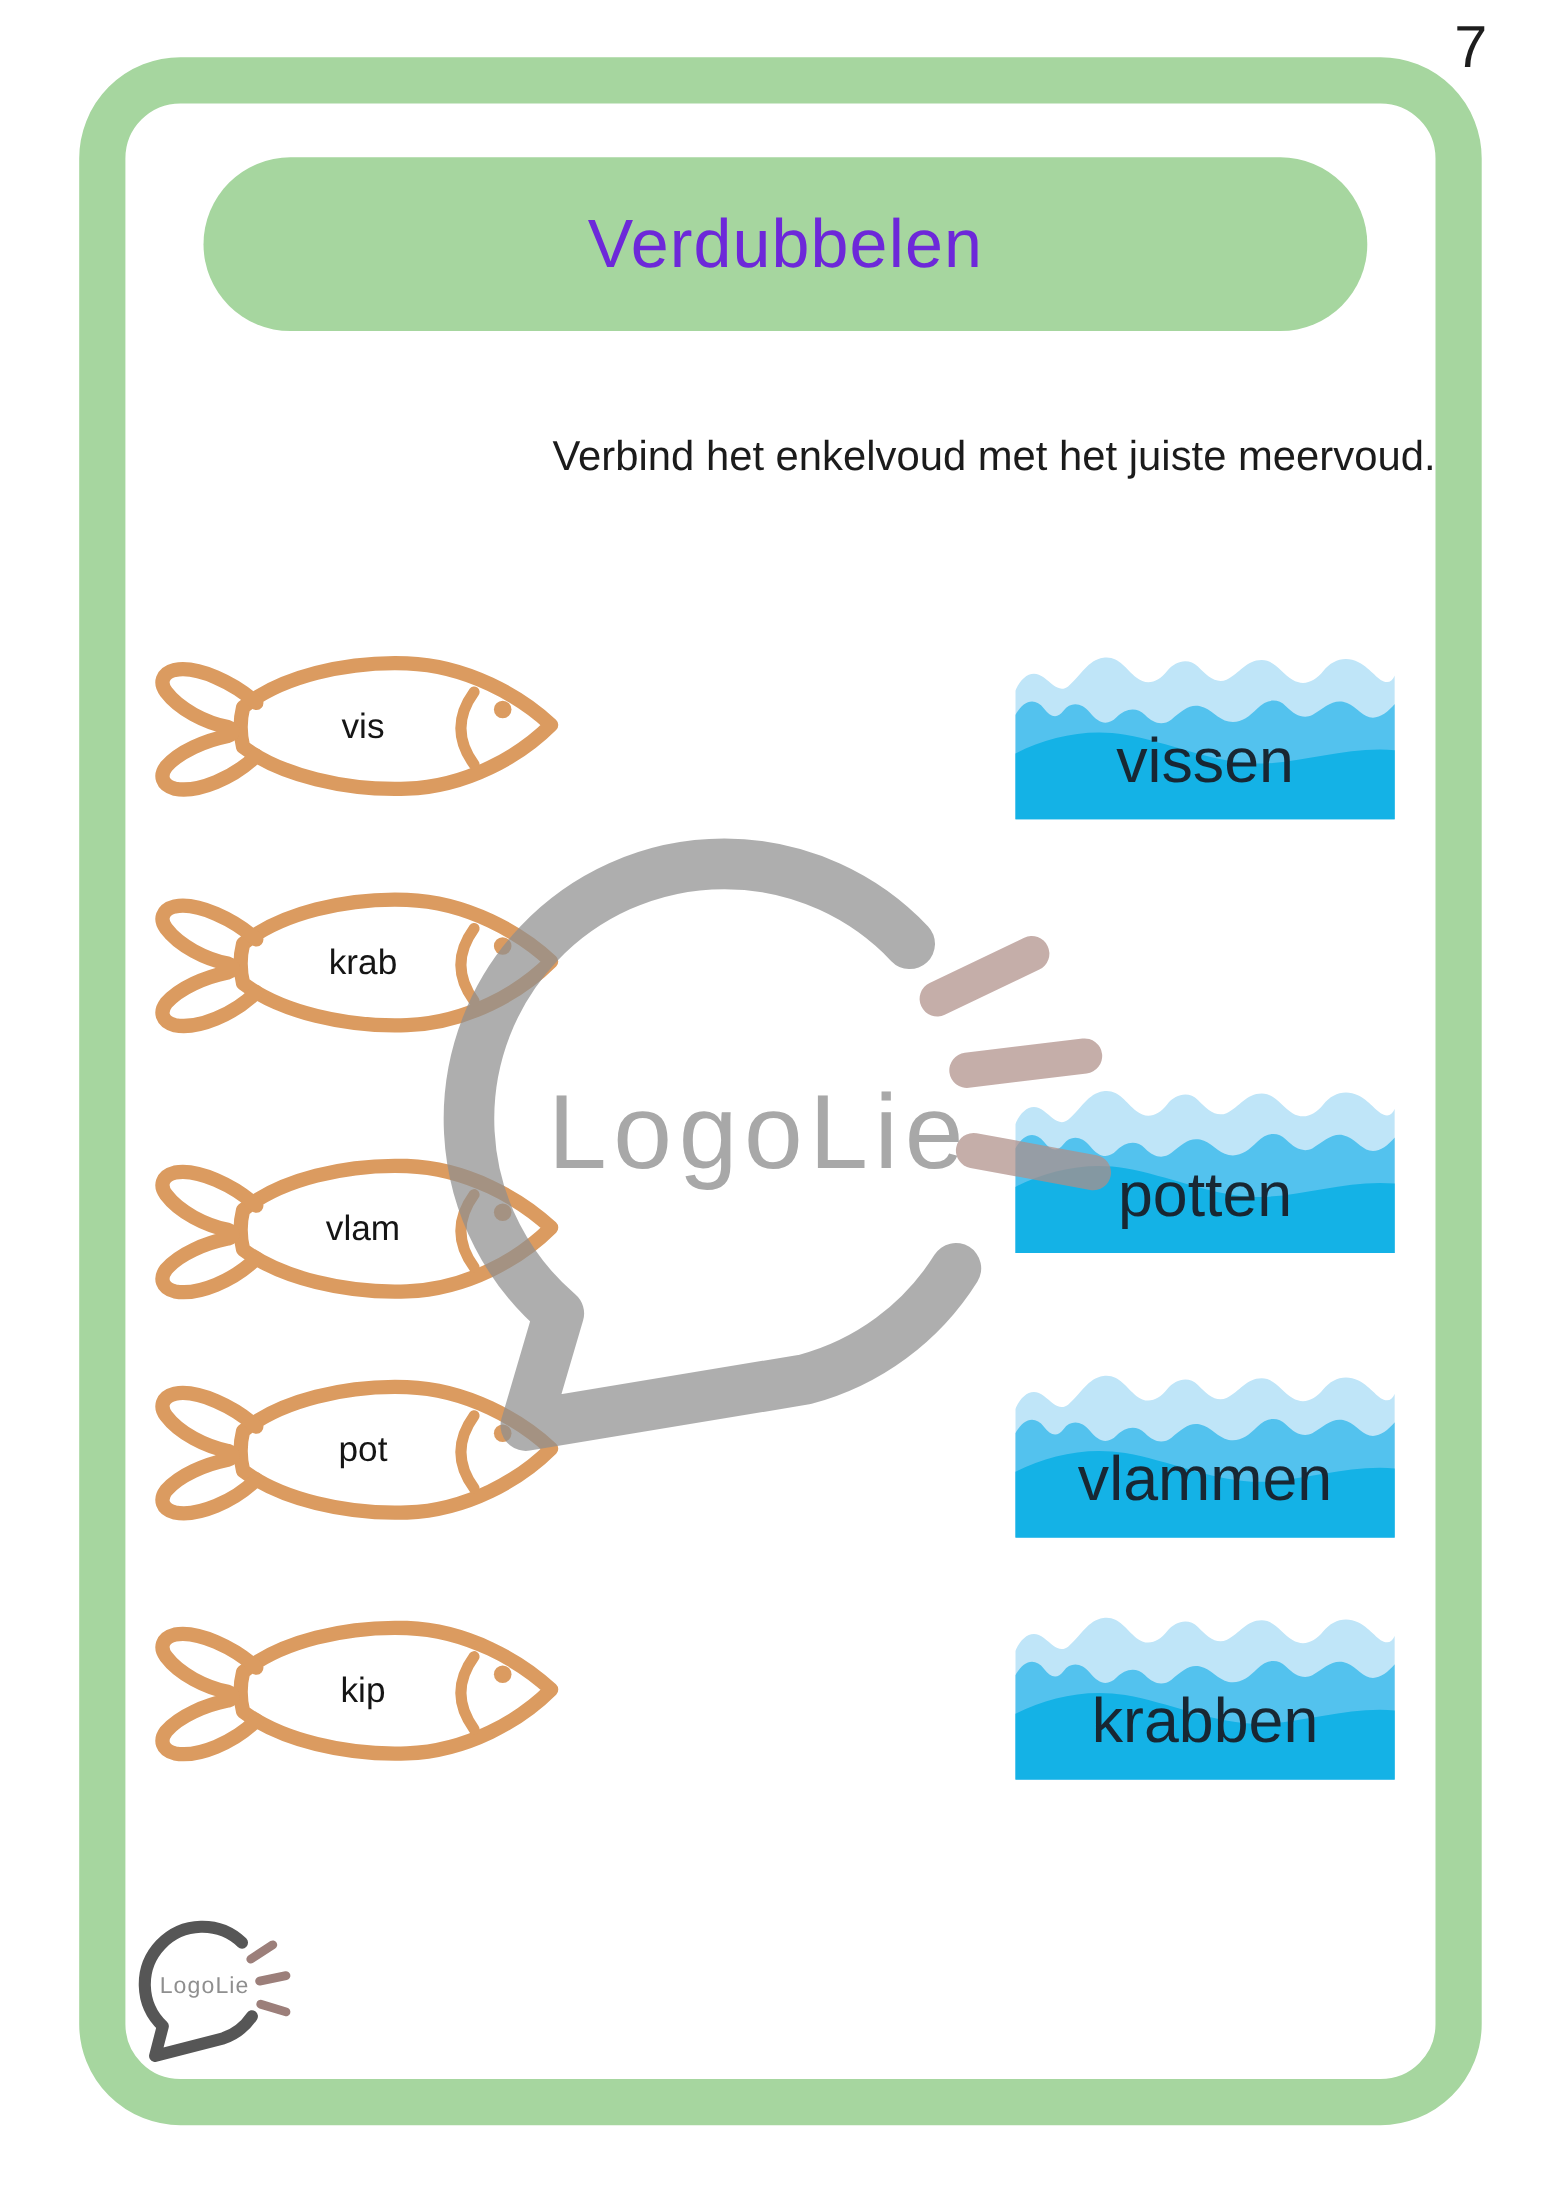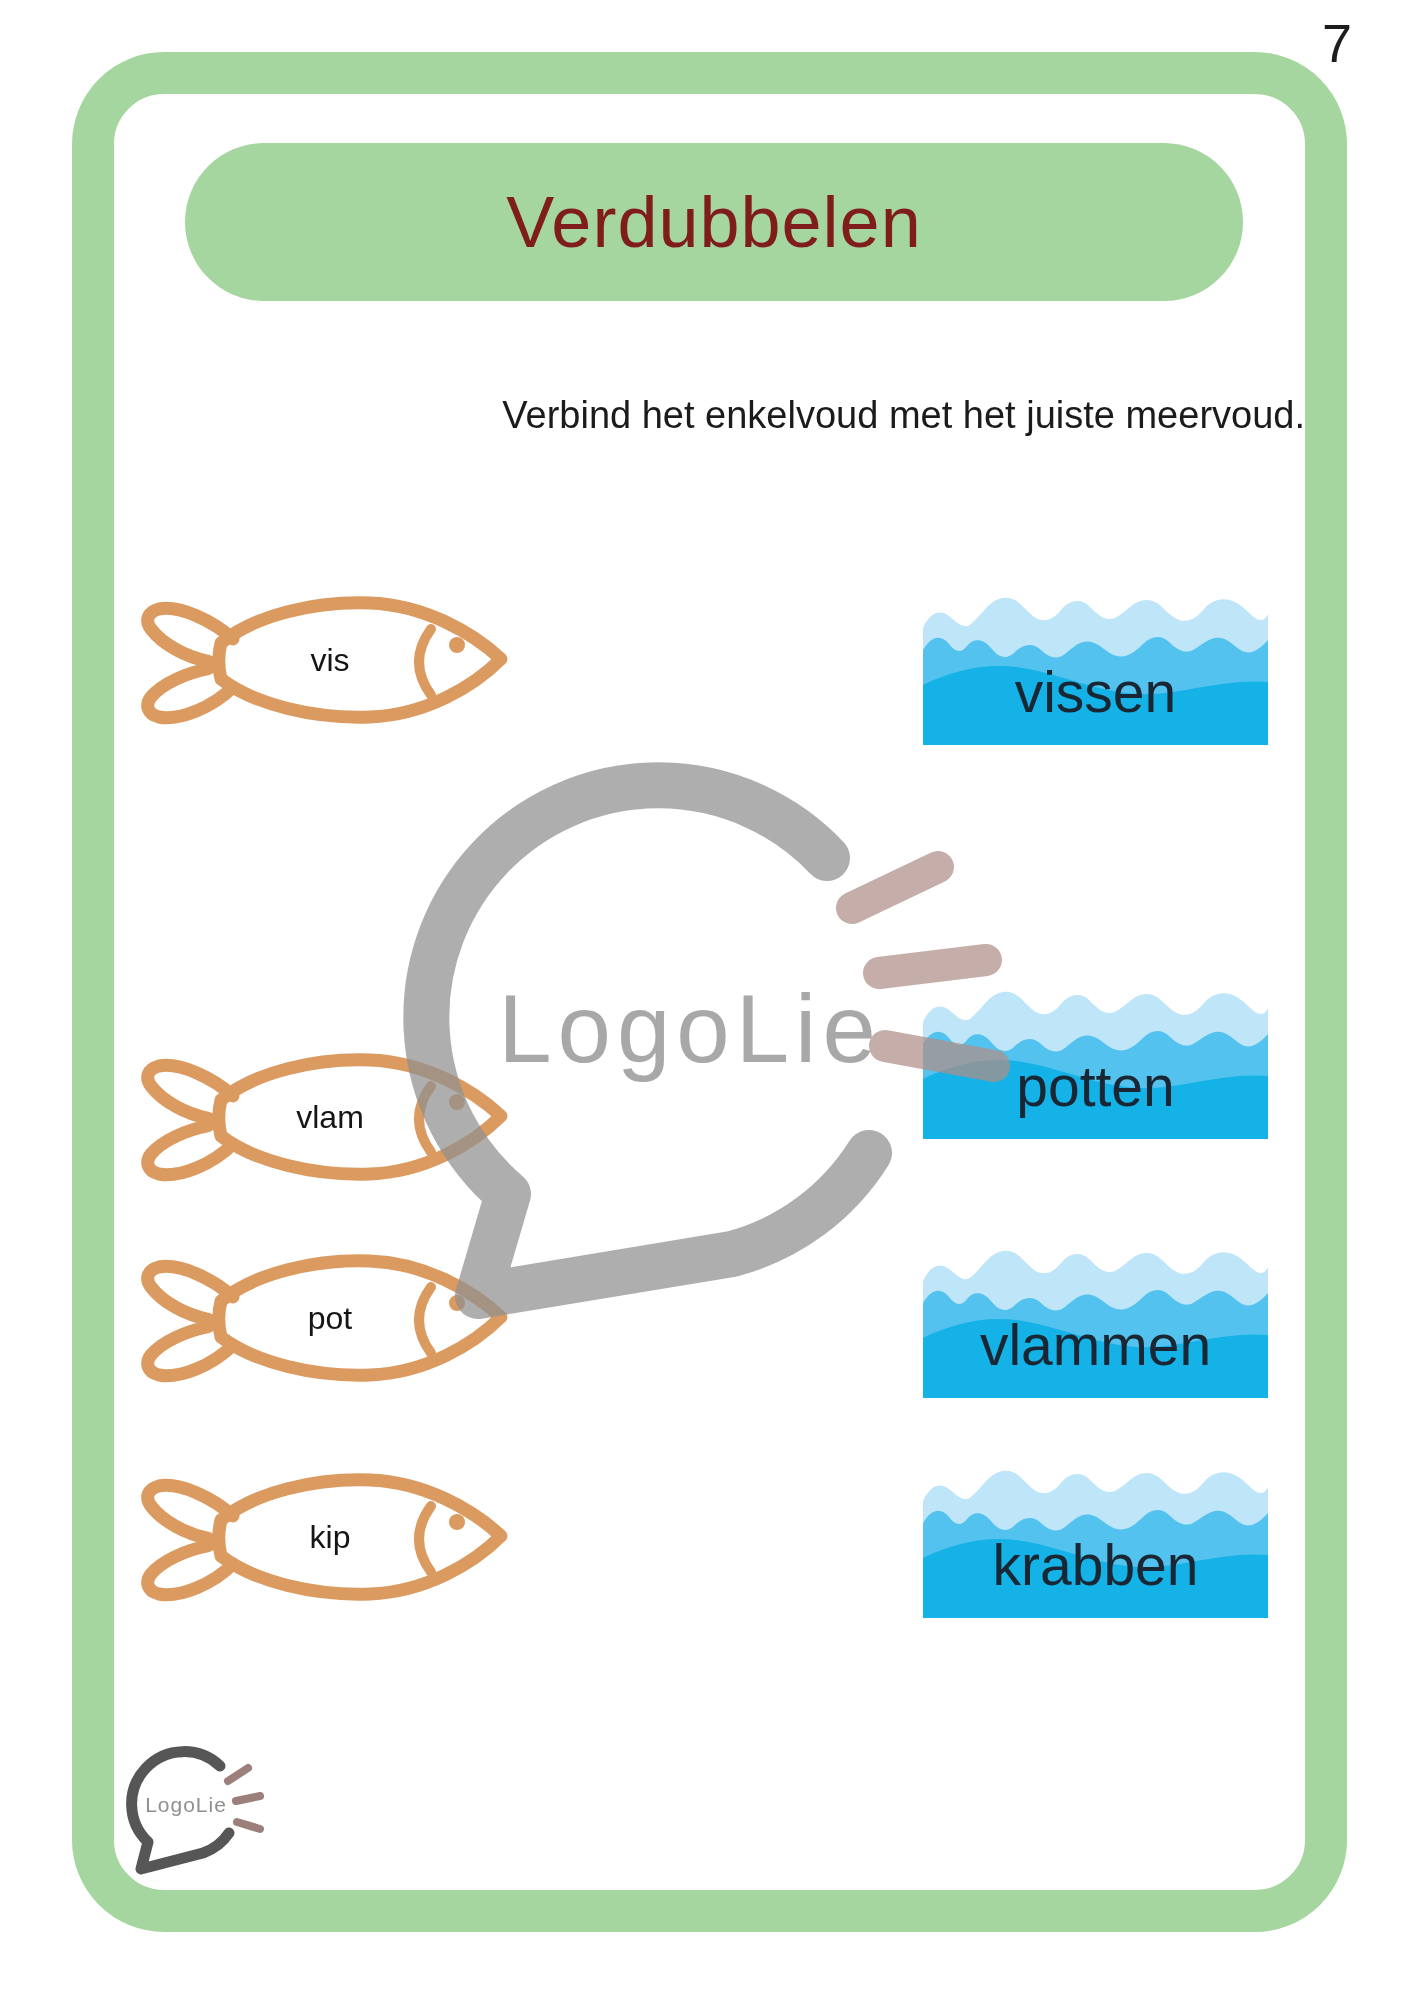--- a/index.html
+++ b/index.html
@@ -3,21 +3,21 @@
 <meta charset="utf-8">
 <style>
   html,body{margin:0;padding:0;background:#ffffff;}
   .page{position:relative;width:1414px;height:2000px;background:#ffffff;overflow:hidden;
         font-family:"Liberation Sans",sans-serif;}
   .page-number{position:absolute;left:1322px;top:12px;font-size:54px;color:#1d1d1d;}
   .frame{position:absolute;left:72px;top:52px;width:1275px;height:1880px;box-sizing:border-box;
          border:42px solid #a6d69f;border-radius:92px;}
   .pill{position:absolute;left:185px;top:143px;width:1058px;height:158px;background:#a6d69f;
         border-radius:79px;display:flex;align-items:center;justify-content:center;}
-  .pill-title{font-size:72px;color:#7f1d1d;letter-spacing:1px;}
+  .pill-title{font-size:62px;color:#6d28d9;letter-spacing:1px;}
   .instruction{position:absolute;left:110px;top:394px;width:1195px;text-align:right;
                font-size:38px;color:#1b1b1b;}
   .fish-item{position:absolute;left:135px;width:375px;height:130px;}
   .fish-item svg{position:absolute;left:0;top:0;width:375px;height:130px;}
   .fish-label{position:absolute;left:52%;top:50%;transform:translate(-50%,-50%);
               font-size:32px;color:#151515;}
   .water-item{position:absolute;left:923px;width:345px;height:155px;}
   .water-item svg{position:absolute;left:0;top:0;width:345px;height:155px;}
   .water-label{position:absolute;left:50%;top:66%;transform:translate(-50%,-50%);
                font-size:57px;color:#182733;}
@@ -57,20 +57,26 @@
     <span class="pill-title">Verdubbelen</span>
   </div>
 
   <div class="instruction">Verbind het enkelvoud met het juiste meervoud.</div>
 
   <div class="fish-item" style="top:595px">
     <svg>
         <use href="#sym-fish"></use>
       </svg>
     <span class="fish-label">vis</span>
+  </div>
+  <div class="fish-item" style="top:810px">
+    <svg>
+        <use href="#sym-fish"></use>
+      </svg>
+    <span class="fish-label">krab</span>
   </div>
   <div class="fish-item" style="top:1052px">
     <svg>
         <use href="#sym-fish"></use>
       </svg>
     <span class="fish-label">vlam</span>
   </div>
   <div class="fish-item" style="top:1253px">
     <svg>
         <use href="#sym-fish"></use>

